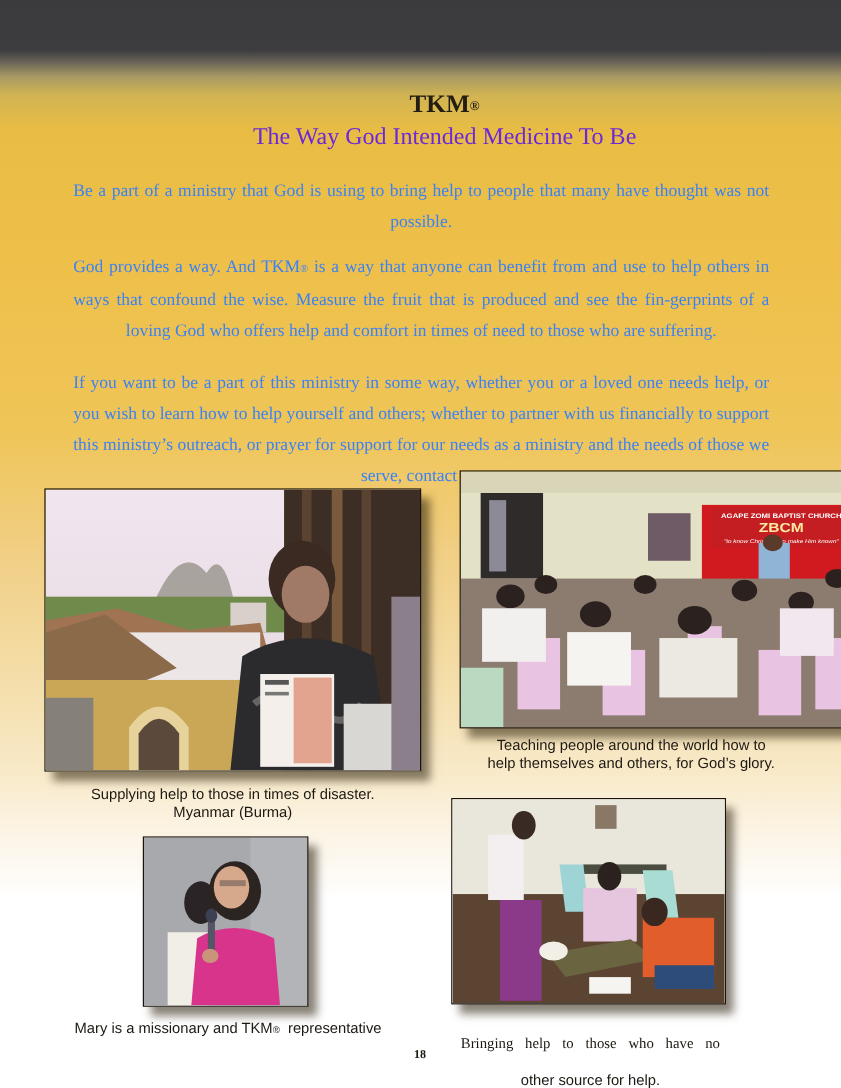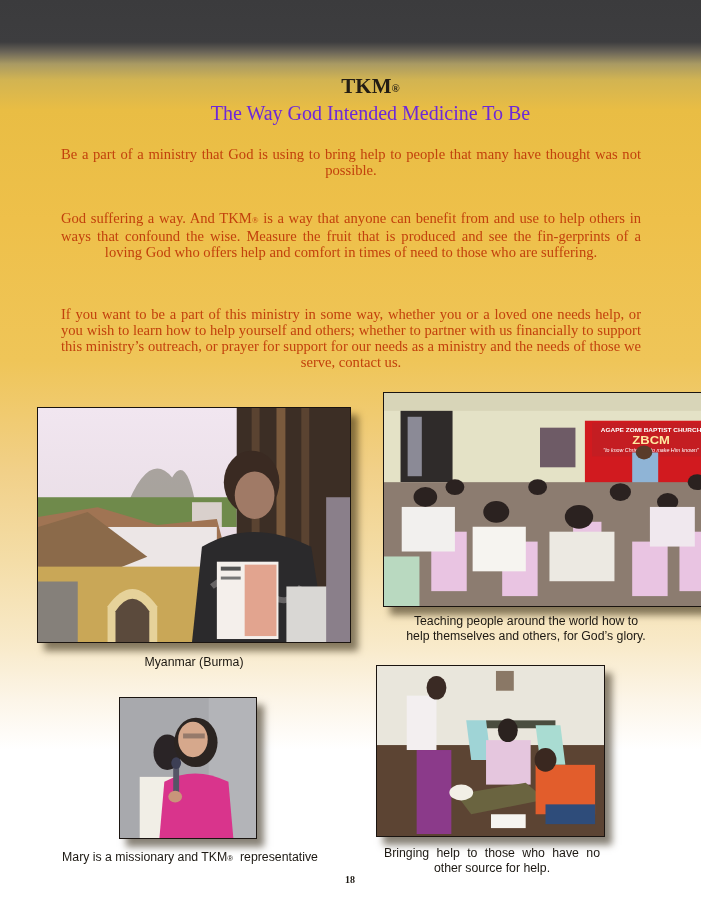--- a/index.html
+++ b/index.html
@@ -32,22 +32,22 @@
   }
   .title-main {
     font-size: 21px; font-weight: bold; line-height: 24px; color: #231d14;
   }
   .title-main .reg { font-size: 11px; font-weight: bold; vertical-align: 1px; }
   .title-sub {
     font-size: 20px; line-height: 26px; color: #6d28d9;
   }
   .body-text {
     position: absolute; left: 61px; width: 580px;
-    font-size: 14.6px; line-height: 16px; text-align: justify;
-    text-align-last: center; color: #c2410c;
+    font-size: 14.6px; line-height: 26px; text-align: justify;
+    text-align-last: center; color: #3b82f6;
   }
   .p1 { top: 146px; }
   .p2 { top: 210px; }
   .p3 { top: 306px; }
   .body-text .reg-sm { font-size: 9px; }
 
   .photo {
     position: absolute;
     border: 1.5px solid #1a1410;
     box-shadow: 7px 8px 7px rgba(40, 30, 10, 0.55);
@@ -79,21 +79,21 @@
 <body>
 
 <div class="page-header"></div>
 
 <div class="title-block">
   <div class="title-main"><span>TKM</span><span class="reg">®</span></div>
   <div class="title-sub">The Way God Intended Medicine To Be</div>
 </div>
 
 <p class="body-text p1">Be a part of a ministry that God is using to bring help to people that many have thought was not possible.</p>
-<p class="body-text p2"><span>God suffering a way. And TKM</span><span class="reg-sm">®</span><span> is a way that anyone can benefit from and use to help others in ways that confound the wise.  Measure the fruit that is produced and see the fin-gerprints of a loving God who offers help and comfort in times of need to those who are suffering.</span></p>
+<p class="body-text p2"><span>God provides a way. And TKM</span><span class="reg-sm">®</span><span> is a way that anyone can benefit from and use to help others in ways that confound the wise.  Measure the fruit that is produced and see the fin-gerprints of a loving God who offers help and comfort in times of need to those who are suffering.</span></p>
 <p class="body-text p3">If you want to be a part of this ministry in some way, whether you or a loved one needs help, or you wish to learn how to help yourself and others; whether to partner with us financially to support this ministry’s outreach, or prayer for support for our needs as a ministry and the needs of those we serve, contact us.</p>
 
 <div class="photo ph1">
   <svg viewBox="0 0 314 236" preserveAspectRatio="none">
     <defs>
       <linearGradient id="sky1" x1="0" y1="0" x2="0" y2="1">
         <stop offset="0" stop-color="#f1e6f0"></stop>
           <stop offset="1" stop-color="#e2d6dc"></stop>
       </linearGradient>
     </defs>
@@ -118,20 +118,21 @@
     <path d="M175 180 Q200 160 230 185 Q250 205 265 180" stroke="#8e8b8a" stroke-width="6" fill="none" opacity="0.6"></path>
     <rect x="180" y="155" width="62" height="78" fill="#f4efeb"></rect>
     <rect x="208" y="158" width="32" height="72" fill="#e2a48f"></rect>
     <rect x="184" y="160" width="20" height="4" fill="#555"></rect>
     <rect x="184" y="170" width="20" height="3" fill="#777"></rect>
     <rect x="250" y="180" width="64" height="56" fill="#d9d7d4"></rect>
     <rect x="290" y="90" width="24" height="146" fill="#8a7f8a"></rect>
   </svg>
 </div>
 <div class="caption cap1">
+  <div>Supplying help to those in times of disaster.</div>
   <div>Myanmar (Burma)</div>
 </div>
 
 <div class="photo ph2">
   <svg viewBox="0 0 286 215" preserveAspectRatio="none">
     <rect width="286" height="215" fill="#e4e2c6"></rect>
     <rect x="0" y="0" width="286" height="18" fill="#d8d5b8"></rect>
     <rect x="14" y="18" width="44" height="72" fill="#2f2b2a"></rect>
     <rect x="20" y="24" width="12" height="60" fill="#8b8a96"></rect>
     <rect x="132" y="35" width="30" height="40" fill="#6e5b66"></rect>
@@ -207,17 +208,17 @@
     <ellipse cx="132" cy="65" rx="10" ry="12" fill="#2b221f"></ellipse>
     <path d="M80 130 L150 118 L170 135 L95 150 Z" fill="#6a6440"></path>
     <ellipse cx="85" cy="128" rx="12" ry="8" fill="#f2efe6"></ellipse>
     <rect x="160" y="100" width="60" height="50" fill="#e25d2c"></rect>
     <ellipse cx="170" cy="95" rx="11" ry="12" fill="#3a2820"></ellipse>
     <rect x="170" y="140" width="50" height="20" fill="#2e4c7a"></rect>
     <rect x="115" y="150" width="35" height="14" fill="#f6f4f0"></rect>
   </svg>
 </div>
 <div class="caption cap4">
-  <div style="text-align:justify;text-align-last:justify;padding:0 12px;">Bringing help to those who have no</div>
+  <div style="text-align:justify;text-align-last:justify;padding:16px 12px;font-family:Liberation Serif, serif;">Bringing help to those who have no</div>
   <div>other source for help.</div>
 </div>
 
 <div class="page-number">18</div>
 
 </body></html>

